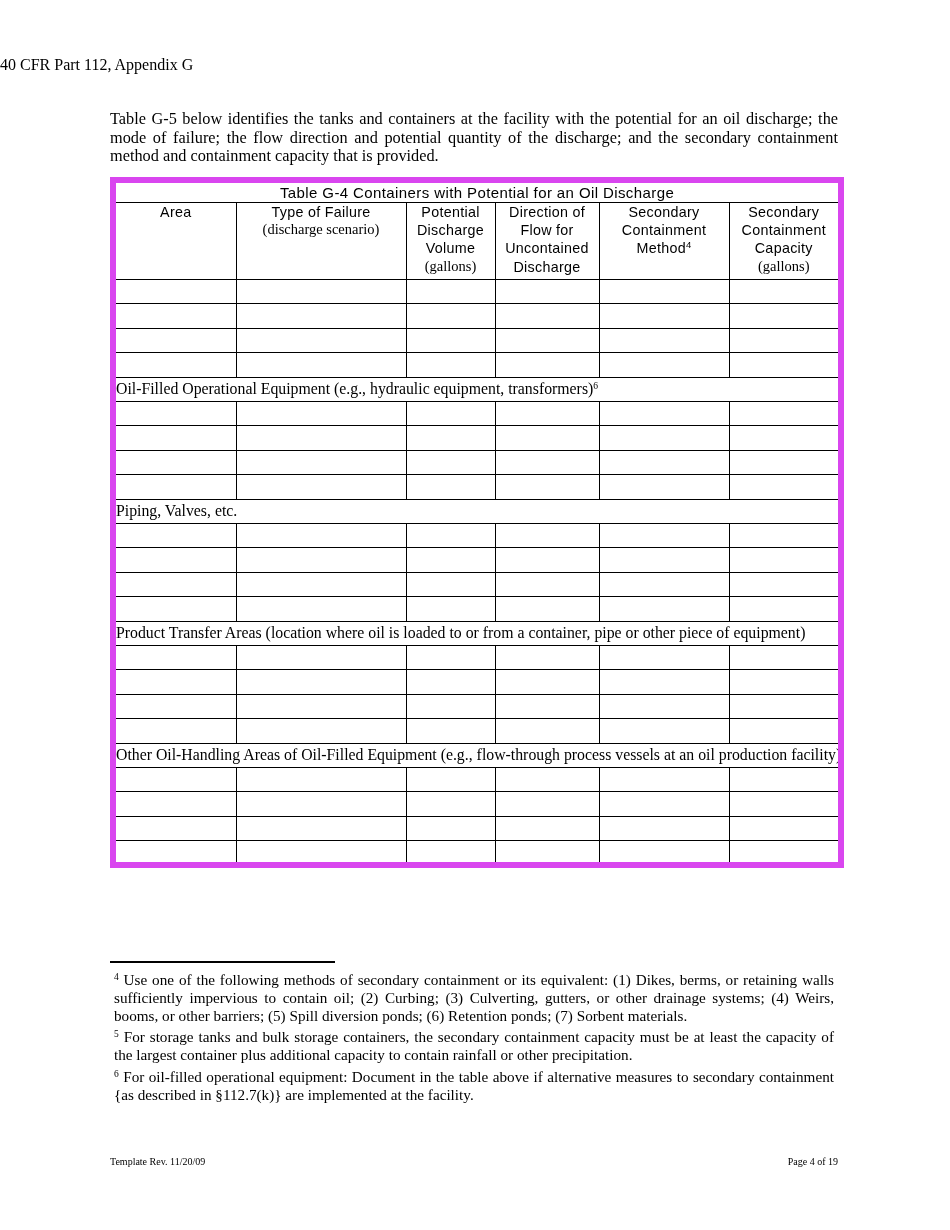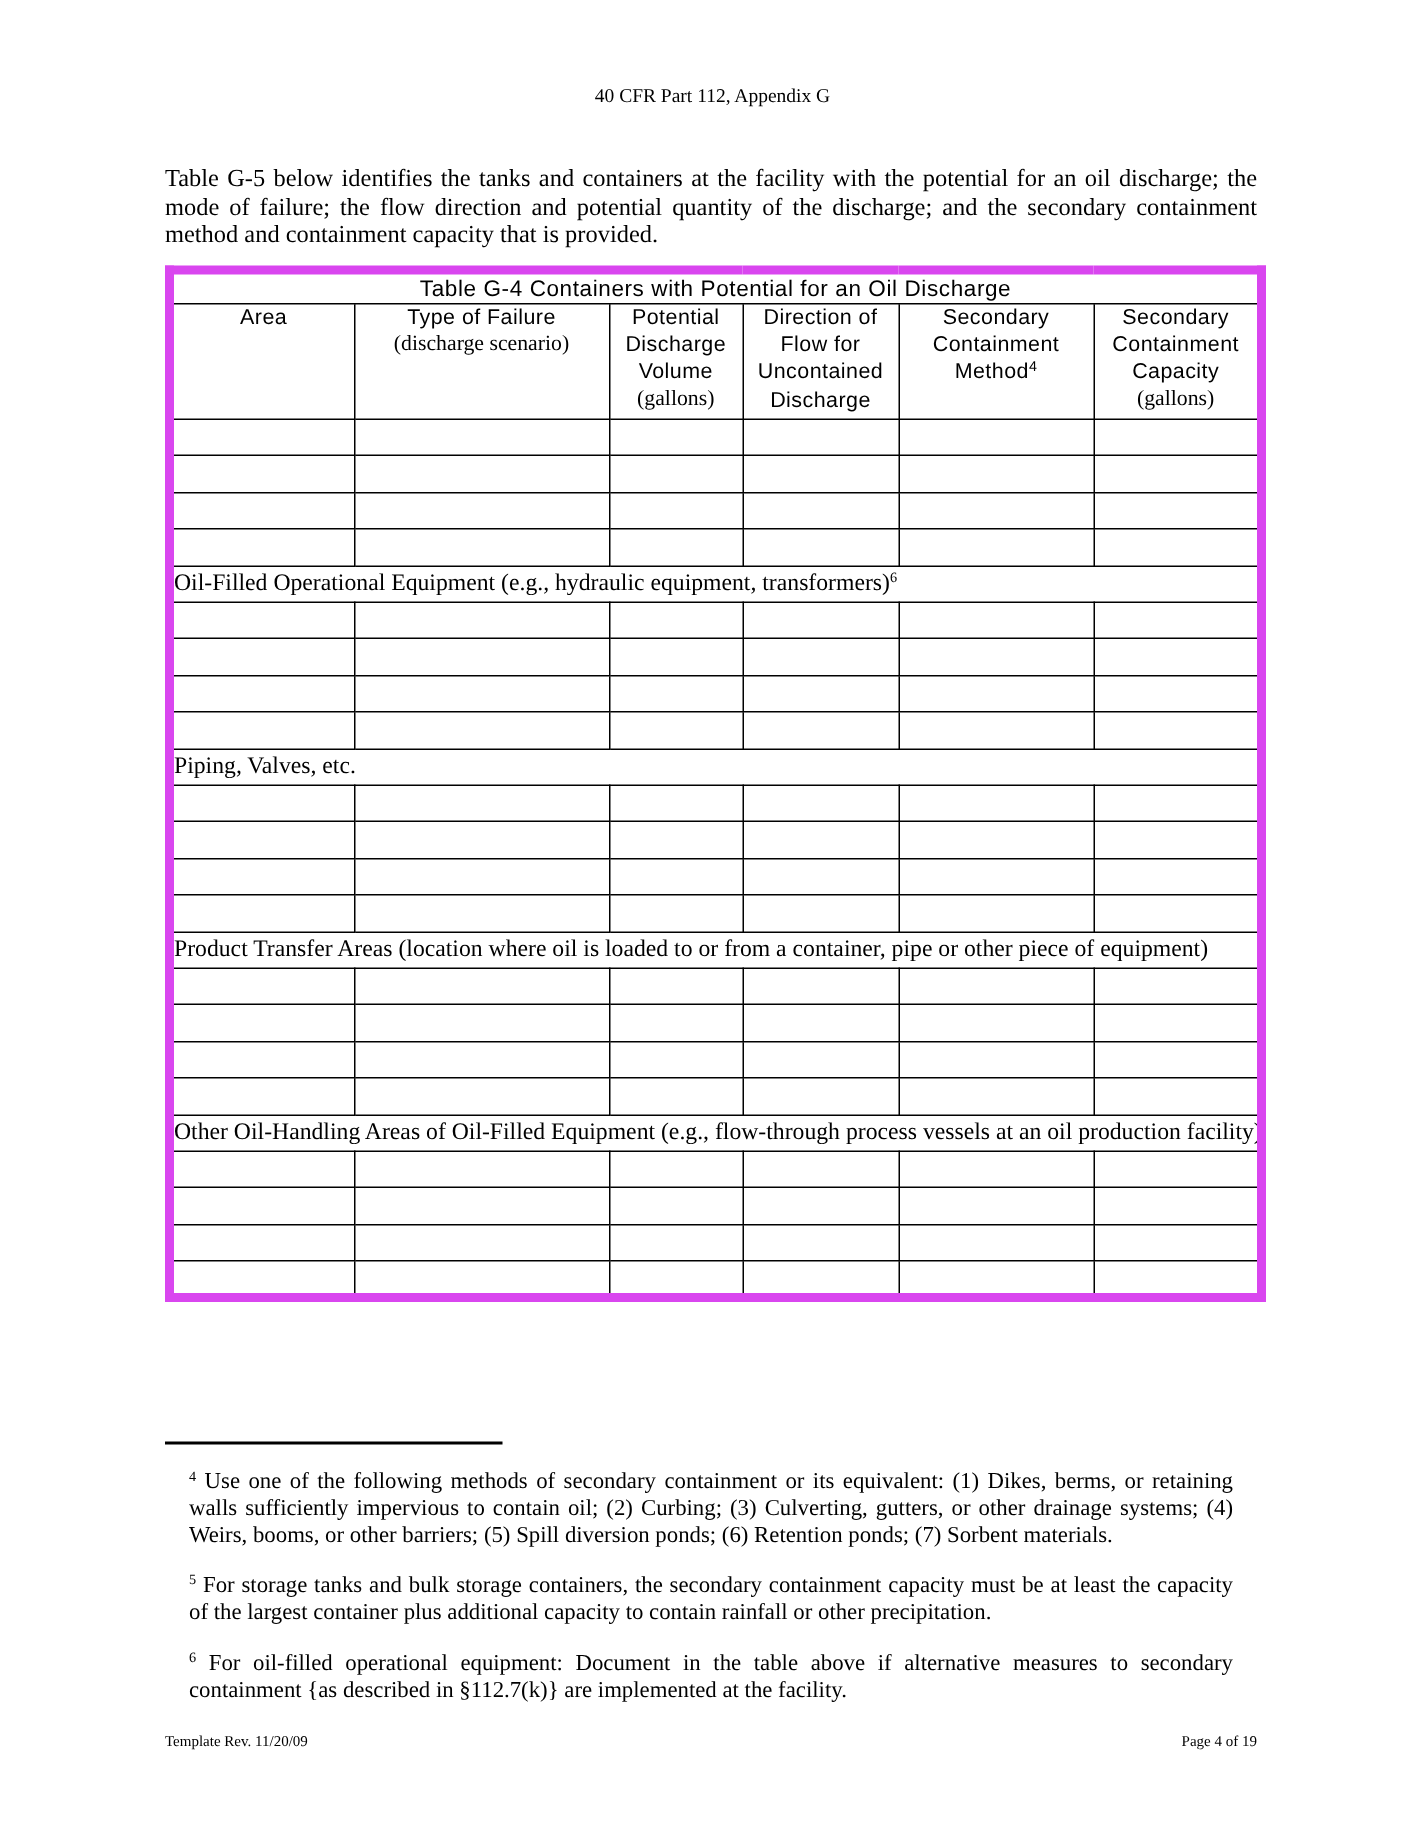--- a/index.html
+++ b/index.html
@@ -12,22 +12,21 @@
     color: #000000;
     font-family: "Liberation Serif", serif;
     margin: 0 auto;
     overflow: hidden;
   }
   .page-header {
     position: absolute;
     top: 56px;
     left: 0;
     width: 100%;
-    text-align: center;
-    font-size: 13px;
+    font-size: 16px;
   }
   .content {
     position: absolute;
     left: 110px;
     top: 110px;
     width: 728px;
   }
   .intro {
     font-size: 16.3px;
     line-height: 18.6px;
@@ -90,21 +89,21 @@
     font-size: 15.2px;
     line-height: 17.8px;
     text-align: justify;
   }
   .fn-rule {
     width: 225px;
     border: 0;
     border-top: 2px solid #000;
     margin: 0 0 8px 0;
   }
-  .footnotes p { margin: 16px; }
+  .footnotes p { margin: 4px; }
   .page-footer {
     position: absolute;
     left: 110px;
     top: 1156px;
     width: 728px;
     display: flex;
     justify-content: space-between;
     font-size: 10px;
   }
 </style>

